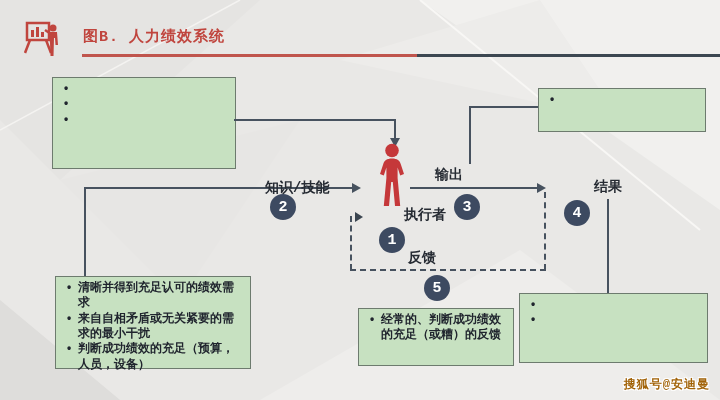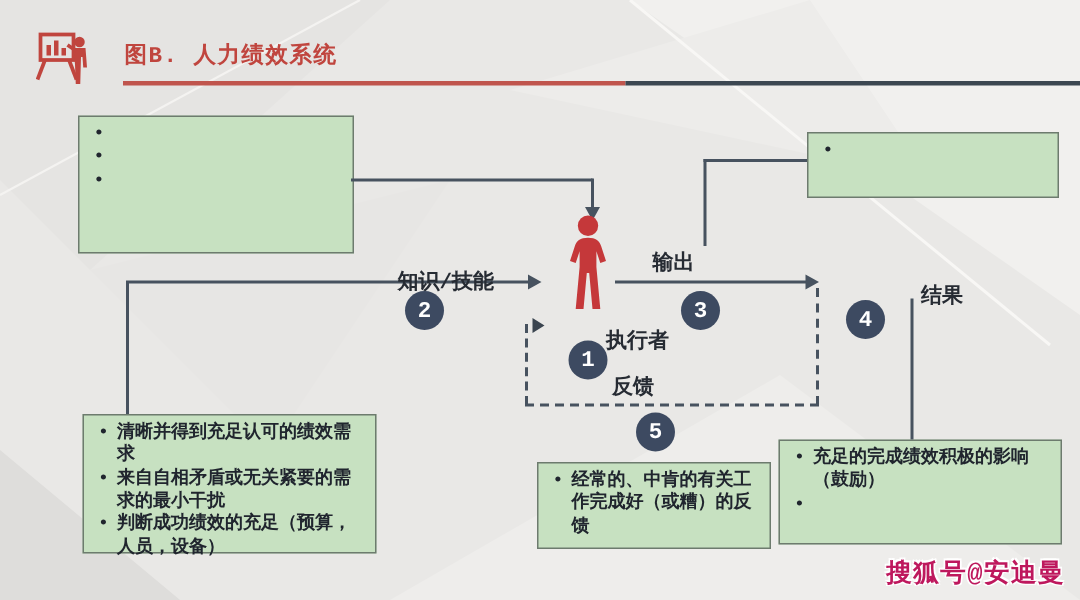--- a/index.html
+++ b/index.html
@@ -34,21 +34,21 @@
   .arr-d{position:absolute;width:0;height:0;border-top:9px solid #47525f;border-left:5px solid transparent;border-right:5px solid transparent;}
   .arr-r-sm{position:absolute;width:0;height:0;border-left:8px solid #3b4550;border-top:5px solid transparent;border-bottom:5px solid transparent;}
 
   
   .lbl{position:absolute;font-size:14px;font-weight:700;color:#262b33;white-space:nowrap;}
   .ncircle{position:absolute;width:26px;height:26px;border-radius:50%;background:#3d4a61;color:#fff;
            font-size:15px;font-weight:700;display:flex;align-items:center;justify-content:center;}
 
   .person{position:absolute;left:374px;top:143px;}
 
-  .watermark{position:absolute;right:10px;bottom:7px;font-size:17px;font-weight:700;color:#be185d;letter-spacing:1px;
+  .watermark{position:absolute;right:10px;bottom:7px;font-size:12px;font-weight:700;color:#a16207;letter-spacing:1px;
              text-shadow:-1px -1px 0 #fff,1px -1px 0 #fff,-1px 1px 0 #fff,1px 1px 0 #fff;}
 </style>
 </head>
 <body>
 
 <div class="stage">
 
   <svg class="bg-decor" viewBox="0 0 720 400" preserveAspectRatio="none">
     <polygon points="420,0 720,0 720,210" fill="#f1f0ee"></polygon>
     <polygon points="540,0 340,60 620,120" fill="#edecea"></polygon>
@@ -111,30 +111,29 @@
           <span class="blt">•</span>
           <span>判断成功绩效的充足（预算，人员，设备）</span>
         </li>
     </ul>
   </div>
 
   <div class="gbox box-feedback">
     <ul>
       <li>
           <span class="blt">•</span>
-          <span>经常的、中肯的有关工作完成好（或糟）的反馈</span>
+          <span>经常的、判断成功绩效的充足（或糟）的反馈</span>
         </li>
     </ul>
   </div>
 
   <div class="gbox box-consequences">
     <ul>
       <li>
           <span class="blt">•</span>
-          <span>充足的完成绩效积极的影响（鼓励）</span>
         </li>
       <li>
           <span class="blt">•</span>
         </li>
     </ul>
   </div>
 
   <div class="hline" style="left:234px;top:119px;width:161px;"></div>
   <div class="vline" style="left:394px;top:119px;height:20px;"></div>
   <div class="arr-d" style="left:390px;top:138px;"></div>
@@ -156,23 +155,23 @@
   <div class="dash-v" style="left:350px;top:216px;height:54px;"></div>
   <div class="arr-r-sm" style="left:355px;top:212px;"></div>
 
   <svg class="person" width="36" height="66" viewBox="0 0 36 66">
     <circle cx="18" cy="7.5" r="6.8" fill="#c5383a"></circle>
     <path d="M18 15.5 C12.8 15.5 10.2 17.6 9.2 21.2 L6 31 L9.8 32.4 L12.4 24.5 L12.4 35 L9.8 63 L15 63 L17.2 39 L18.8 39 L21 63 L26.2 63 L23.6 35 L23.6 24.5 L26.2 32.4 L30 31 L26.8 21.2 C25.8 17.6 23.2 15.5 18 15.5 Z" fill="#c5383a"></path>
   </svg>
 
   <div class="lbl" style="left:265px;top:163px;margin-top:16px;">知识/技能</div>
   <div class="lbl" style="left:435px;top:166px;">输出</div>
-  <div class="lbl" style="left:594px;top:188px;margin-left:20px;">结果</div>
+  <div class="lbl" style="left:594px;top:178px;">结果</div>
   <div class="lbl" style="left:408px;top:249px;">反馈</div>
-  <div class="lbl" style="left:368px;top:218px;margin-left:36px;">执行者</div>
+  <div class="lbl" style="left:368px;top:206px;margin-left:36px;">执行者</div>
 
   <div class="ncircle" style="left:379px;top:227px;">1</div>
   <div class="ncircle" style="left:270px;top:194px;">2</div>
   <div class="ncircle" style="left:454px;top:194px;">3</div>
   <div class="ncircle" style="left:564px;top:200px;">4</div>
   <div class="ncircle" style="left:424px;top:275px;">5</div>
 
   <div class="watermark">搜狐号@安迪曼</div>
 
 </div>

